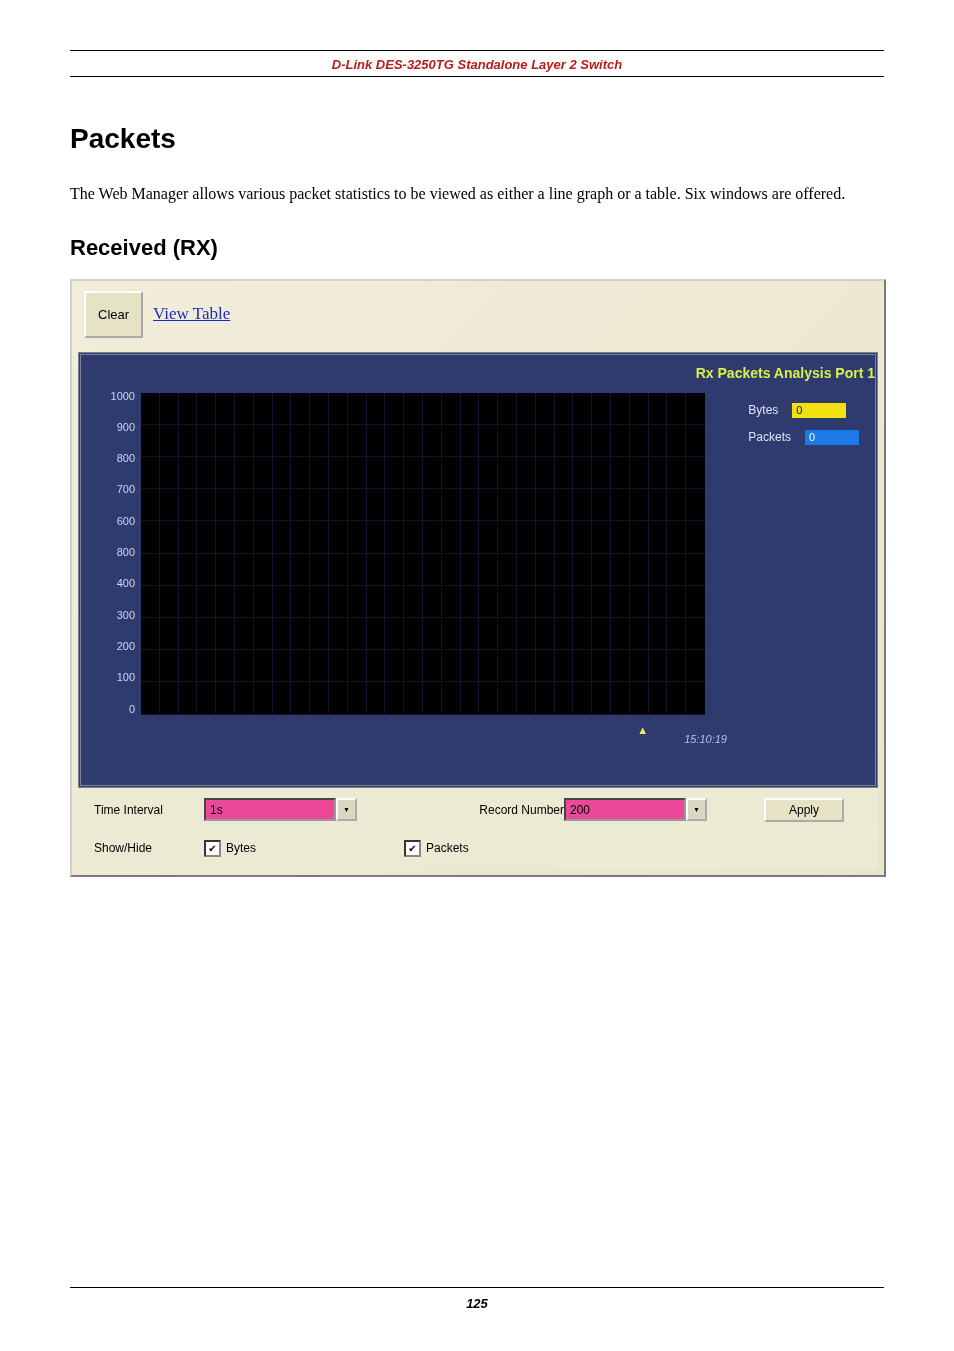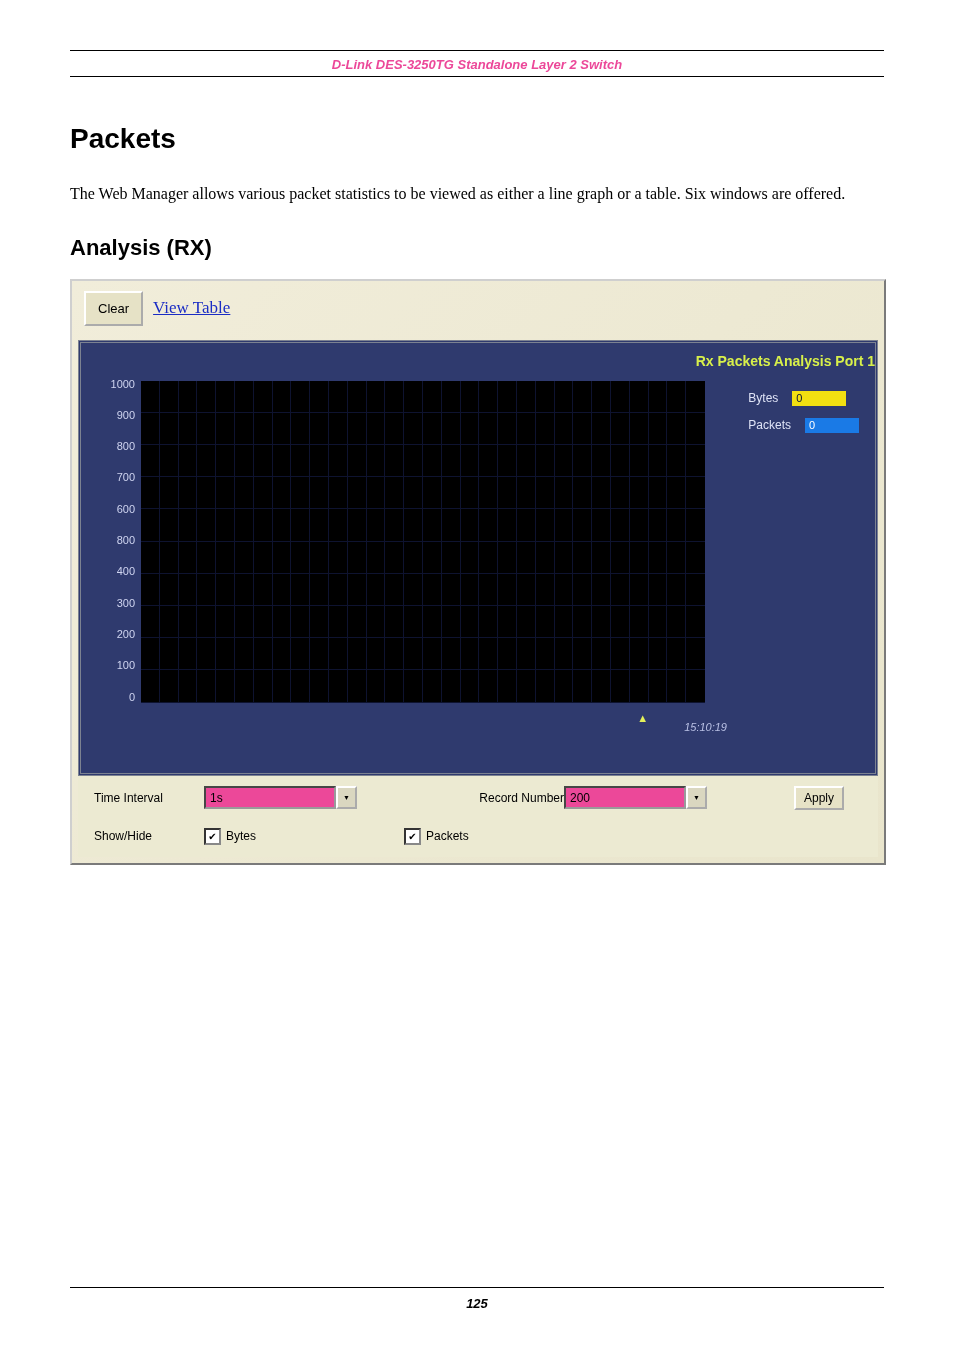--- a/index.html
+++ b/index.html
@@ -1,25 +1,25 @@
 <!DOCTYPE html>
 <html><head>
 <meta charset="utf-8">
 <style>
   html,body{margin:0;padding:0;background:#fff;font-family:"Times New Roman",serif;color:#000;}
   .page{width:954px;min-height:1351px;margin:0 auto;position:relative;box-sizing:border-box;padding:50px 70px 0 70px;}
   .hdr-line{border-top:1.5px solid #000;width:100%;}
-  .hdr-txt{text-align:center;font-style:italic;font-weight:bold;font-size:13px;color:#ec4899;font-family:Arial,sans-serif;padding:6px 0 4px 0;}
+  .hdr-txt{text-align:center;font-style:italic;font-weight:bold;font-size:13px;color:#b91c1c;font-family:Arial,sans-serif;padding:6px 0 4px 0;}
   .h1{font-family:Arial,sans-serif;font-weight:bold;font-size:28px;margin:46px 0 28px 0;}
   .para{font-size:16px;line-height:1.35;margin:0 0 30px 0;}
   .h2{font-family:Arial,sans-serif;font-weight:bold;font-size:22px;margin:0 0 18px 0;}
 
   .shot{width:812px;border:2px solid #7a7a7a;border-top-color:#cfcfcf;border-left-color:#cfcfcf;background:linear-gradient(135deg,#f1edda,#e9e5cc);font-family:Arial,sans-serif;font-size:12px;}
   .topbar{display:flex;align-items:center;gap:10px;padding:10px 12px 14px 12px;}
-  .btn3d{background:#e6e2c6;border:2px outset #fff;padding:8px 12px;font-size:13px;font-family:Arial,sans-serif;color:#000;}
+  .btn3d{background:#e6e2c6;border:2px outset #fff;padding:14px 12px;font-size:13px;font-family:Arial,sans-serif;color:#000;}
   .linkish{color:#1a2cc4;text-decoration:underline;font-family:"Times New Roman",serif;font-size:17px;}
 
   .panel-wrap{padding:0 6px 6px 6px;}
   .panel{background:#2f3a6e;border:3px double #7c8291;position:relative;height:430px;}
   .panel-title{text-align:right;color:#d8f04a;font-weight:bold;font-size:14px;padding:10px 0 4px 0;}
   .plot{position:absolute;left:60px;top:38px;right:170px;bottom:70px;}
   .yaxis{position:absolute;left:10px;top:36px;bottom:70px;width:44px;display:flex;flex-direction:column;justify-content:space-between;color:#cfd4f0;font-size:11px;text-align:right;gap:16px;}
   .yaxis span{line-height:1;}
   .grid-cell{border-right:1px solid #0e1330;border-bottom:1px solid #0e1330;}
   .grid{display:grid;grid-template-columns:repeat(30,1fr);grid-template-rows:repeat(10,1fr);width:100%;height:100%;background:#0e1640;}
@@ -33,39 +33,39 @@
   .swatch{width:50px;height:15px;display:inline-flex;align-items:center;padding-left:4px;color:#071133;font-size:11px;}
   .sw-yellow{background:#f2e011;}
   .sw-blue{background:#1a7ae6;color:#fff;}
 
   .controls{background:#ecead2;padding:10px 16px 12px 16px;display:grid;grid-template-columns:110px 200px 160px 160px 120px;row-gap:18px;align-items:center;font-size:12px;color:#000;}
   .sunken{display:inline-flex;align-items:center;background:#ec4899;border:2px inset #9a9a9a;height:19px;padding:0 4px;min-width:54px;}
   .combo{display:inline-flex;align-items:stretch;}
   .combo .arrowbtn{width:17px;background:#dad7c0;border:2px outset #fff;display:flex;align-items:center;justify-content:center;font-size:7px;}
   .chk{width:13px;height:13px;border:2px inset #888;background:#fff;display:inline-flex;align-items:center;justify-content:center;font-size:10px;margin-right:5px;}
   .apply-cell{justify-self:end;}
-  .applybtn{background:#e6e2c6;border:2px outset #fff;padding:3px 8px;font-family:Arial,sans-serif;font-size:12px;}
+  .applybtn{background:#e6e2c6;border:2px outset #fff;padding:3px 23px;font-family:Arial,sans-serif;font-size:12px;}
 
   .caption{text-align:center;font-family:Arial,sans-serif;font-weight:bold;font-size:13px;margin-top:18px;}
 
   .footer{position:absolute;left:70px;right:70px;bottom:40px;margin-top:36px;}
   .ft-line{border-top:1.5px solid #000;}
   .ft-num{text-align:center;font-style:italic;font-weight:bold;font-family:Arial,sans-serif;font-size:13px;padding-top:8px;}
 </style>
 </head>
 <body>
 
 <div class="page">
   <div class="hdr-line"></div>
   <div class="hdr-txt">D-Link DES-3250TG Standalone Layer 2 Switch</div>
   <div class="hdr-line"></div>
 
   <div class="h1">Packets</div>
   <p class="para">The Web Manager allows various packet statistics to be viewed as either a line graph or a table. Six windows are offered.</p>
-  <div class="h2">Analysis (RX)</div>
+  <div class="h2">Received (RX)</div>
 
   <div class="shot">
     <div class="topbar">
       <button class="btn3d">Clear</button>
       <span class="linkish">View Table</span>
     </div>
 
     <div class="panel-wrap">
       <div class="panel">
         <div class="panel-title">Rx Packets Analysis   Port 1</div>

